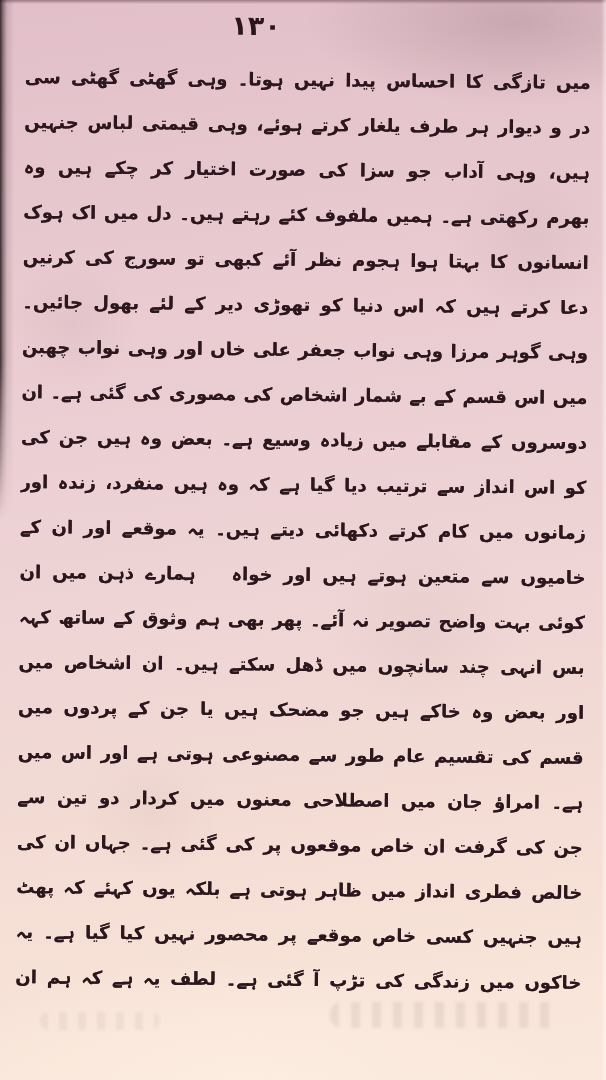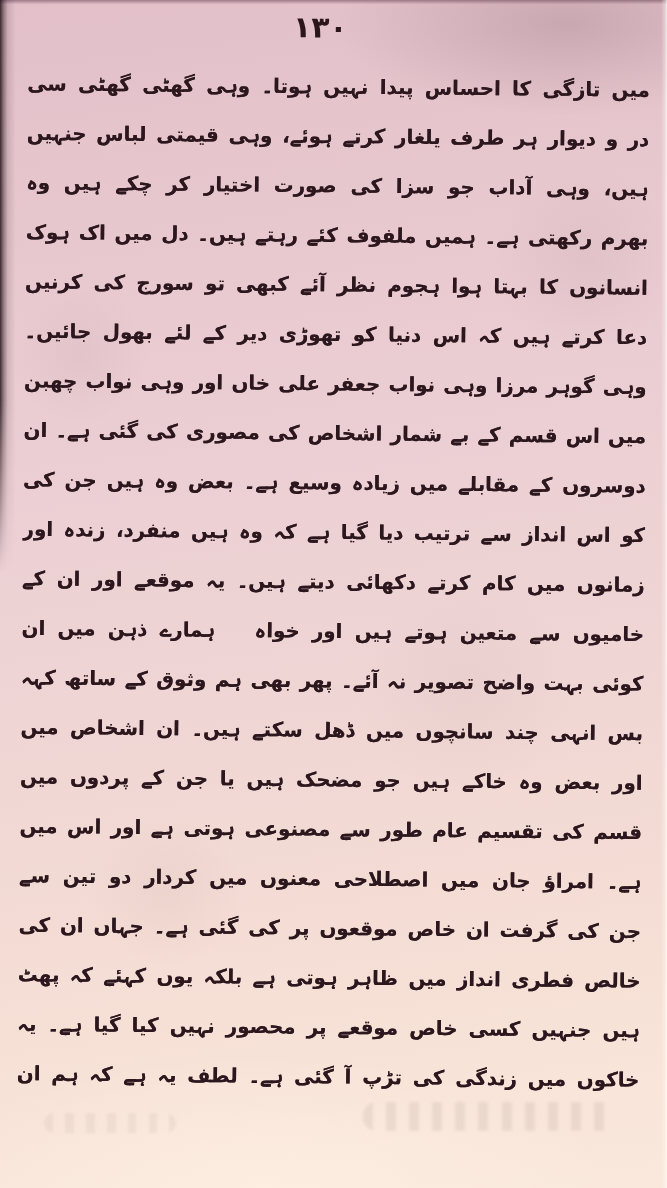--- a/index.html
+++ b/index.html
@@ -40,22 +40,22 @@
       linear-gradient(90deg, rgba(30,14,20,0.85) 0px, rgba(30,14,20,0.45) 3px, rgba(30,14,20,0.12) 7px, rgba(30,14,20,0) 14px);
     -webkit-mask-image: linear-gradient(180deg, #000 0%, #000 70%, transparent 100%);
     mask-image: linear-gradient(180deg, #000 0%, #000 70%, transparent 100%);
   }
   .edge-right {
     position: absolute; top: 0; right: 0; width: 5px; height: 100%;
     background: linear-gradient(270deg, rgba(255,250,244,0.55), rgba(255,250,244,0));
   }
 
   .pagenum {
-    position: absolute; top: 10px; left: 236px; width: 80px;
-    text-align: right;
+    position: absolute; top: 10px; left: 216px; width: 80px;
+    text-align: center;
     font-size: 27px; font-weight: bold;
     color: #2a161c;
     letter-spacing: 1px;
     transform: rotate(0.5deg);
   }
 
   .body-text {
     position: absolute;
     top: 57px; right: 15px; left: 25px;
     direction: rtl;

